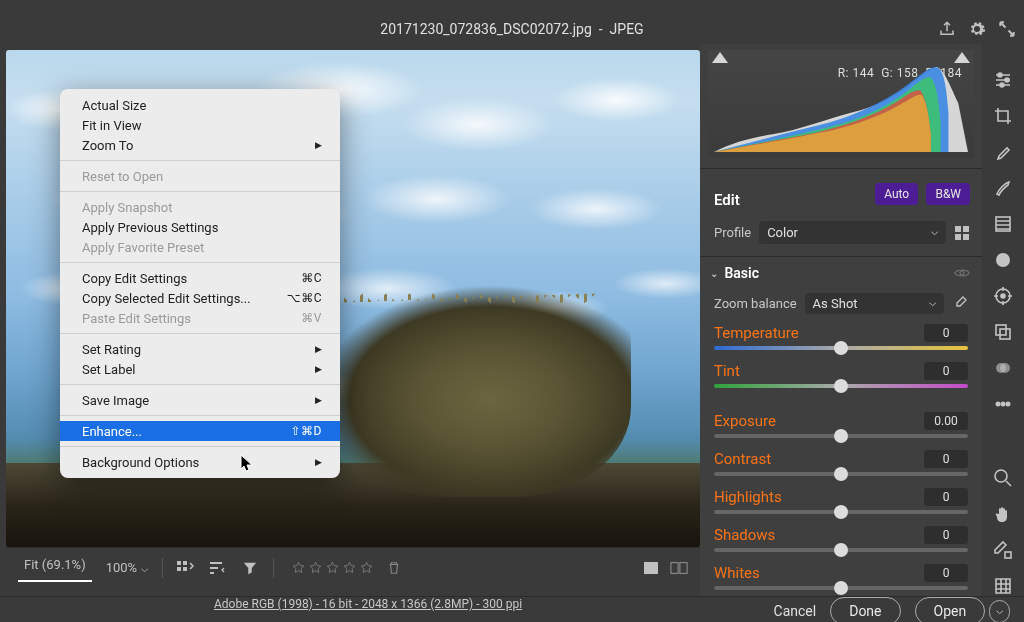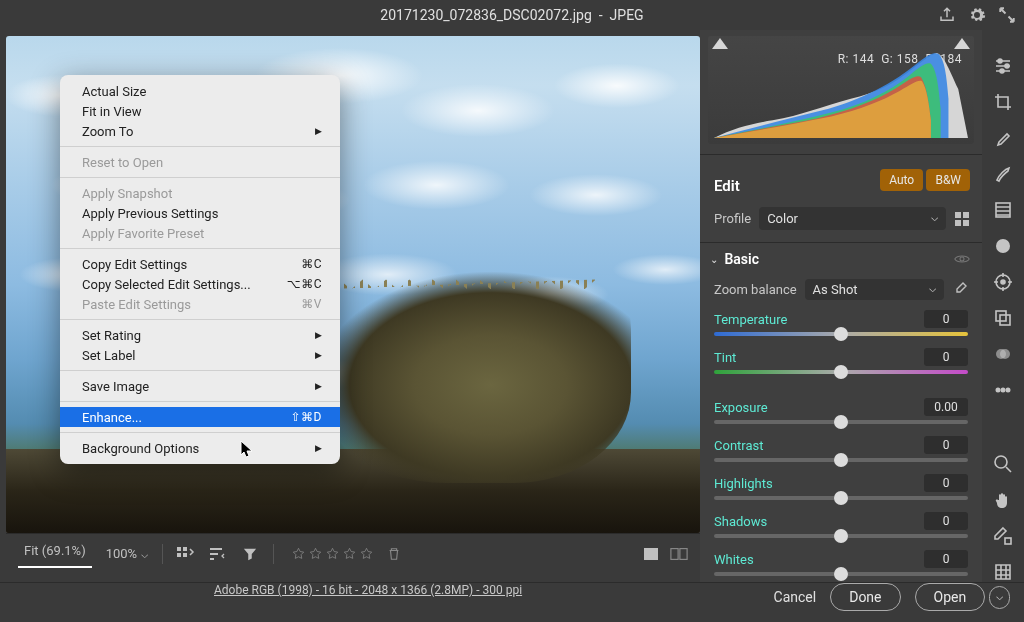--- a/index.html
+++ b/index.html
@@ -1,18 +1,18 @@
 <!DOCTYPE html>
 <html><head>
 <meta charset="utf-8">
 <style>
 * { margin: 0; padding: 0; box-sizing: border-box; font-family: -apple-system, BlinkMacSystemFont, "Segoe UI", Roboto, Helvetica, Arial, sans-serif; }
 body { background: #3a3a3a; color: #e0e0e0; width: 1024px; height: 622px; overflow: hidden; position: relative; font-size: 13px; }
 
-.top-bar { height: 30px; display: flex; align-items: center; justify-content: center; position: relative; }
+.top-bar { height: 30px; display: flex; align-items: center; justify-content: center; position: relative; margin-top: 14px; }
 .title { color: #e0e0e0; font-size: 14px; }
 .top-actions { position: absolute; right: 8px; display: flex; align-items: center; gap: 12px; }
 .top-icon { width: 18px; height: 18px; fill: #c0c0c0; cursor: pointer; }
 
 .main-row { display: flex; height: 552px; }
 .preview-area { width: 700px; position: relative; padding: 6px 0 0 6px; }
 .image-canvas { width: 694px; height: 497px; border-radius: 3px; background: linear-gradient(to top, #2b2317 0%, #3a3824 8%, #4a6b3a 12%, #548cb1 22%, #6fa5cf 35%, #8dbbe1 50%, #a8cce8 70%, #c5deef 90%, #b9d8ec 100%); position: relative; overflow: hidden; }
 .cloud-layer { position: absolute; inset: 0; background:
   radial-gradient(ellipse 80px 30px at 8% 12%, rgba(255,255,255,.9), transparent 70%),
   radial-gradient(ellipse 100px 35px at 25% 18%, rgba(255,255,255,.85), transparent 70%),
@@ -65,41 +65,41 @@
 .right-panel { width: 282px; background: #3f3f3f; display: flex; flex-direction: column; }
 .histogram { height: 120px; position: relative; background: linear-gradient(to bottom, #454545, #3b3b3b); margin: 6px 8px 0 8px; border-radius: 3px; }
 .hist-tri { position: absolute; top: 2px; width: 0; height: 0; border-left: 8px solid transparent; border-right: 8px solid transparent; border-bottom: 11px solid #d6d6d6; }
 .hist-tri.left { left: 4px; }
 .hist-tri.right { right: 4px; }
 .hist-svg { position: absolute; inset: 14px 6px 3px 6px; }
 .hist-readout { position: absolute; top: 16px; right: 12px; font-size: 12px; color: #dedede; letter-spacing: .5px; }
 
 .edit-header { display: flex; align-items: center; justify-content: space-between; padding: 10px 12px 8px 14px; }
 .edit-title { font-weight: 600; font-size: 15px; color: #fff; margin-top: 12px; }
-.small-btn { background: #a16207; border: none; color: #e6e6e6; font-size: 12px; padding: 4px 9px; border-radius: 4px; cursor: pointer; }
+.small-btn { background: #4c1d95; border: none; color: #e6e6e6; font-size: 12px; padding: 4px 9px; border-radius: 4px; margin-left: 5px; cursor: pointer; }
 
 .profile-row { display: flex; align-items: center; padding: 4px 12px 12px 14px; gap: 8px; }
 .profile-label { color: #c8c8c8; font-size: 13px; }
 .profile-select { flex: 1; background: #333; border: none; border-radius: 4px; padding: 4px 8px; color: #e0e0e0; font-size: 13px; display: flex; justify-content: space-between; align-items: center; }
 .grid-icon { width: 16px; height: 16px; }
 
 .section-header { display: flex; align-items: center; padding: 8px 12px 6px 10px; gap: 6px; }
 .section-header .chev { font-size: 10px; }
 .section-title { font-weight: 600; font-size: 14px; color: #fff; flex: 1; }
 .eye-icon { width: 16px; height: 12px; opacity: .5; }
 
 .panel-body { padding: 2px 14px 6px 14px; }
 .wb-row { display: flex; align-items: center; gap: 8px; margin: 4px 0 10px 0; }
 .wb-label { color: #c8c8c8; font-size: 13px; }
 .wb-select { flex: 1; background: #333; border-radius: 4px; padding: 3px 8px; font-size: 13px; display: flex; justify-content: space-between; align-items: center; }
 .eyedrop { width: 16px; height: 16px; }
 
 .slider-row { margin: 4px 0 12px 0; }
 .slider-top { display: flex; justify-content: space-between; align-items: center; margin-bottom: 4px; }
-.slider-label { font-size: 13px; color: #5eead4; }
+.slider-label { font-size: 15px; color: #f97316; }
 .slider-val { background: #2e2e2e; border-radius: 3px; min-width: 44px; text-align: center; font-size: 12px; padding: 2px 6px; color: #e0e0e0; }
 .slider-track { height: 4px; border-radius: 2px; position: relative; }
 .slider-track.gray { background: #666; }
 .slider-track.temp { background: linear-gradient(to right, #2e6bd4, #aaa 50%, #e6c33b); }
 .slider-track.tint { background: linear-gradient(to right, #2fa33b, #aaa 50%, #c44bc9); }
 .thumb { position: absolute; top: -5px; width: 14px; height: 14px; background: #dcdcdc; border-radius: 50%; transform: translateX(-50%); }
 .slider-spacer { height: 8px; }
 
 
 .icon-rail { width: 42px; background: #3a3a3a; display: flex; flex-direction: column; align-items: center; padding-top: 26px; gap: 16px; }

